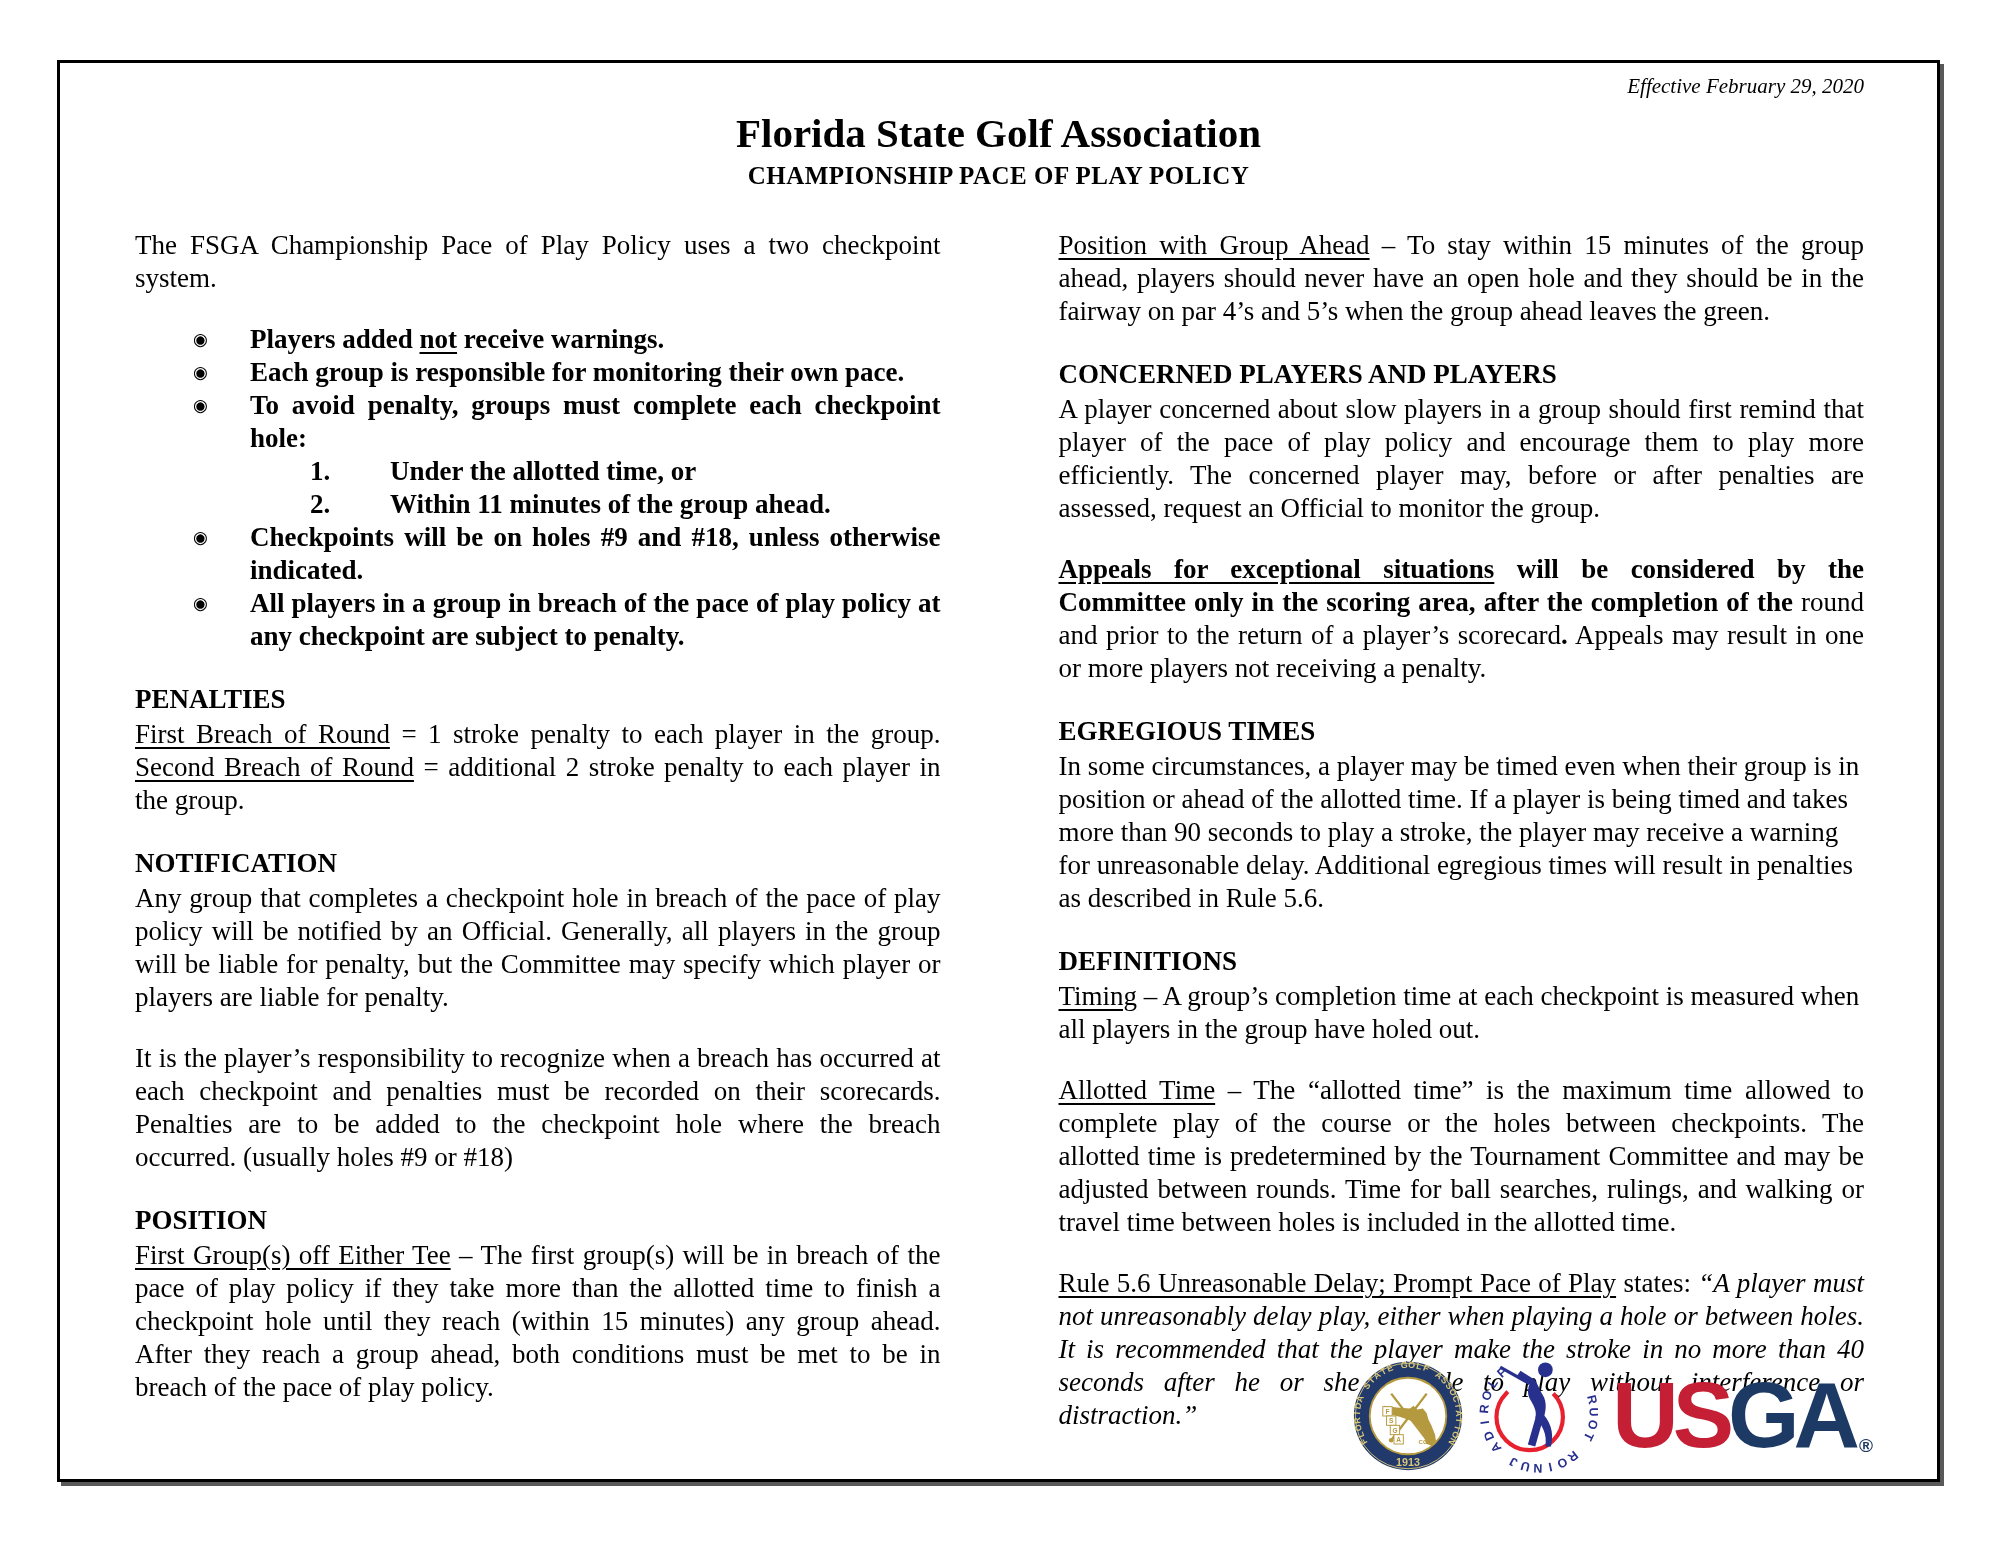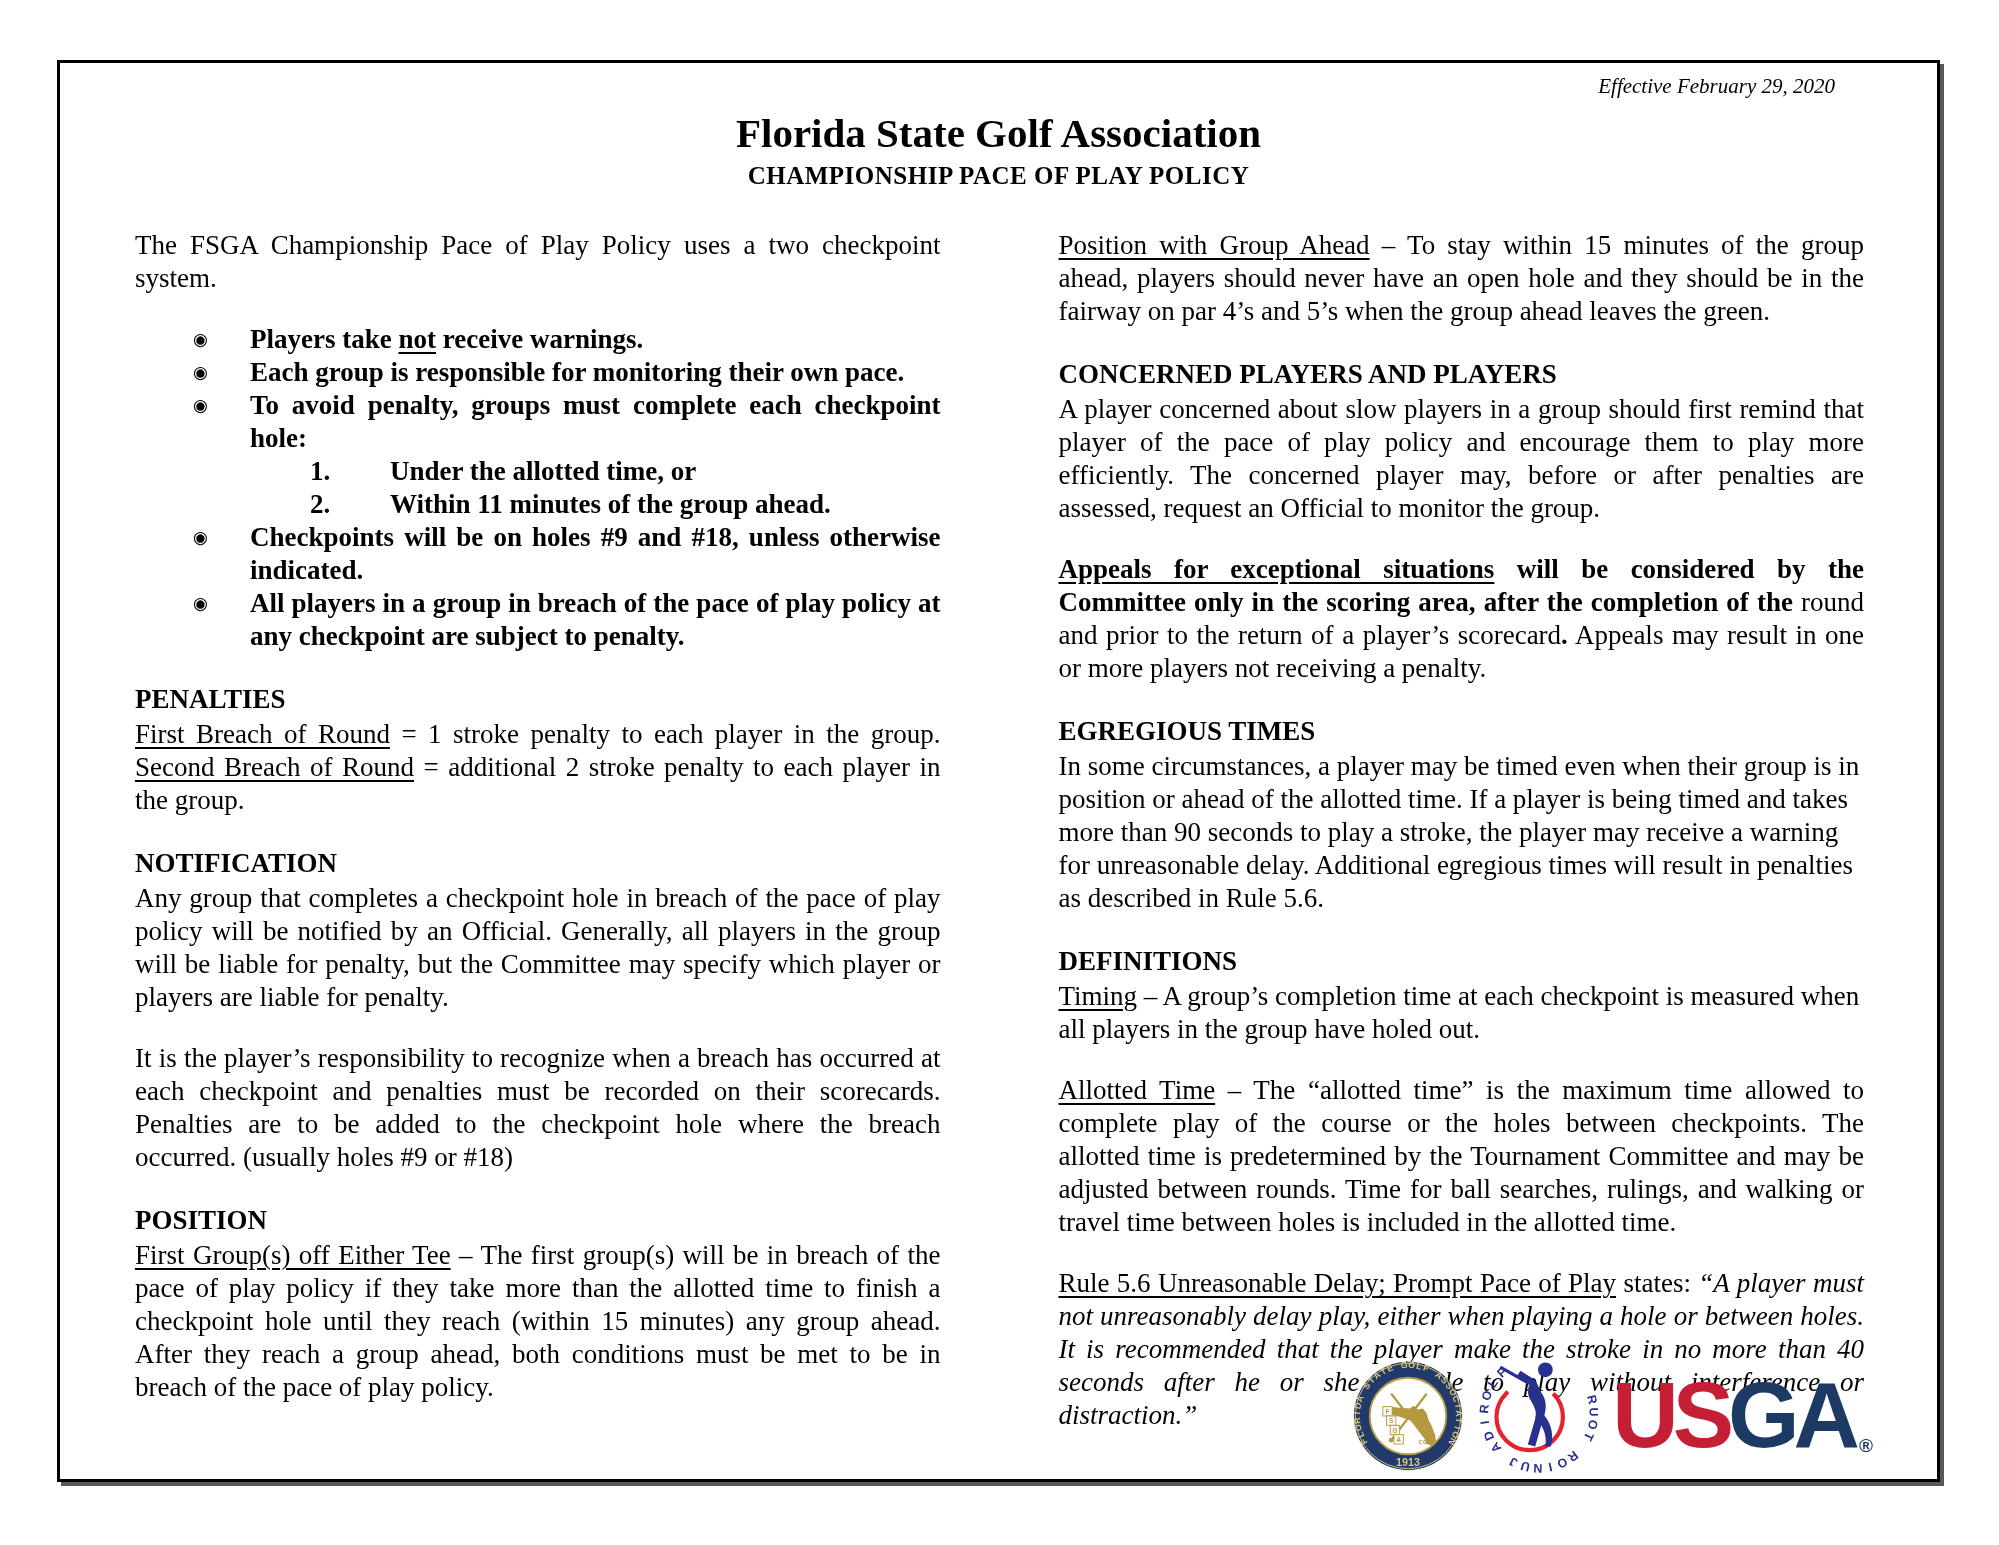--- a/index.html
+++ b/index.html
@@ -5,21 +5,21 @@
   html,body { margin:0; padding:0; background:#fff; }
   .page {
     position:relative; width:1999px; height:1545px; background:#fff;
     font-family:"Liberation Serif","DejaVu Serif",serif; color:#000; overflow:hidden;
   }
   .frame {
     position:absolute; left:57px; top:60px; width:1877px; height:1416px;
     border:3px solid #000; box-shadow:4px 4px 0 rgba(0,0,0,0.65); background:#fff;
   }
   .eff {
-    margin:10px 102px 0 0; text-align:right;
+    margin:10px 73px 0 0; text-align:right;
     font-style:italic; font-size:21px; line-height:26px;
   }
   .title { margin:10px 0 0; text-align:center; font-size:41px; font-weight:bold; line-height:48px; }
   .subtitle { margin:4px 0 0; text-align:center; font-size:25px; font-weight:bold; letter-spacing:0.5px; line-height:30px; }
   .columns { display:flex; gap:118px; margin:38px 73px 0 75px; }
   .col { flex:1 1 0; font-size:27px; line-height:33px; }
   .para { margin:28px 0 0; }
   .justify { text-align:justify; }
   .sect { margin:30px 0 0; font-size:27px; font-weight:bold; line-height:33px; }
   .sect + .para { margin-top:2px; }
@@ -56,21 +56,21 @@
     <h2 class="subtitle">CHAMPIONSHIP PACE OF PLAY POLICY</h2>
 
     <div class="columns">
 
       <div class="col">
         <p class="para justify"><span>The FSGA Championship Pace of Play Policy uses a two checkpoint system.</span></p>
 
         <div class="bullet-list">
           <div class="bullet-item">
             <span class="bullet-glyph">◉</span>
-            <div class="bullet-text"><span>Players take </span><span class="u">not</span><span> receive warnings.</span></div>
+            <div class="bullet-text"><span>Players added </span><span class="u">not</span><span> receive warnings.</span></div>
           </div>
           <div class="bullet-item">
             <span class="bullet-glyph">◉</span>
             <div class="bullet-text">Each group is responsible for monitoring their own pace.</div>
           </div>
           <div class="bullet-item">
             <span class="bullet-glyph">◉</span>
             <div class="bullet-text">
               <span>To avoid penalty, groups must complete each checkpoint hole:</span>
               <div class="sub-item">

